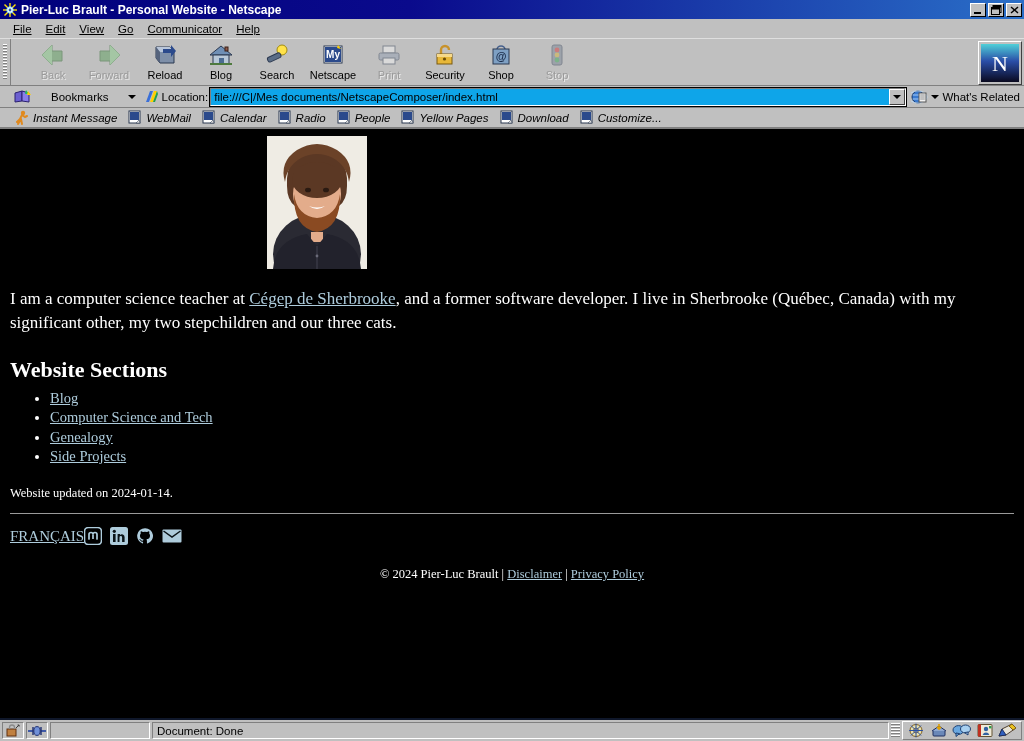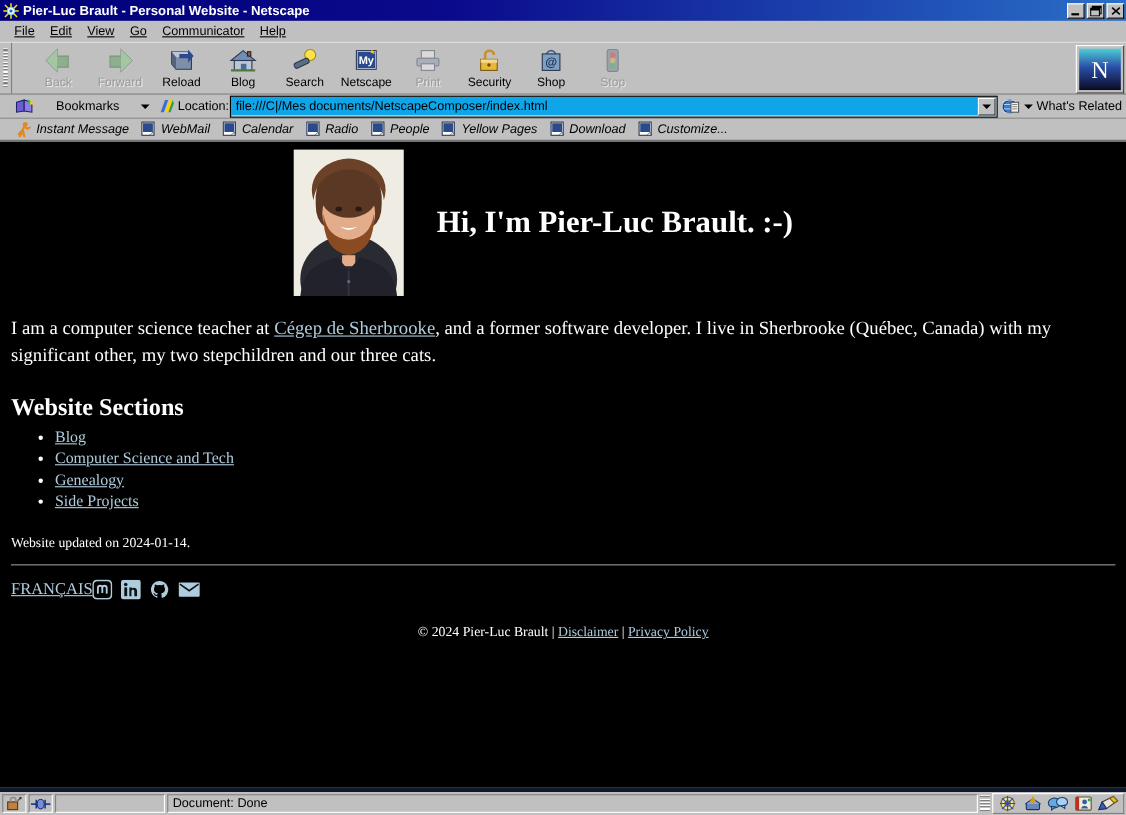--- a/index.html
+++ b/index.html
@@ -207,21 +207,21 @@
   .social svg { display:block; }
   .copy {
     text-align:center; font-size:12.5px; margin-top: 22px; color:#fff;
   }
   .copy a { color:#aeccdc; text-decoration: underline; }
 
   
   .statusbar {
     flex: 0 0 21px; height:34px;
     background:#c0c0c0;
-    border-top: 4px solid #0f172a;
+    border-top: 2px solid #0f172a;
     display:flex; align-items:center; gap:2px;
     padding: 1px 2px;
   }
   .sb-cell {
     height:17px;
     border-top:1px solid #808080;border-left:1px solid #808080;
     border-right:1px solid #fff;border-bottom:1px solid #fff;
     display:flex;align-items:center;
   }
   .sb-ico { width:22px; justify-content:center; }
@@ -559,21 +559,20 @@
             <ellipse cx="41" cy="54" rx="3" ry="2.3" fill="#2a1a12"></ellipse>
             <ellipse cx="59" cy="54" rx="3" ry="2.3" fill="#2a1a12"></ellipse>
             <path d="M42 70 Q50 76 58 70 Q50 73 42 70 Z" fill="#fff"></path>
             <path d="M18 46 Q12 26 30 14 Q50 2 70 14 Q88 26 82 46 Q80 30 66 22 Q50 14 34 22 Q20 30 18 46 Z" fill="#6b4228"></path>
             <rect x="44" y="96" width="12" height="10" fill="#e3ac8b"></rect>
             <path d="M6 133 Q8 104 40 98 L50 110 L60 98 Q92 104 94 133 Z" fill="#22222c"></path>
             <line x1="50" y1="110" x2="50" y2="133" stroke="#32323e" stroke-width="2"></line>
             <circle cx="50" cy="120" r="1.4" fill="#6a6a78"></circle>
           </svg>
         </div>
-        <h1 class="hero-title">Hi, I'm Pier-Luc Brault. :-)</h1>
       </div>
 
       <p class="intro"><span>I am a computer science teacher at </span><a class="wlink" href="#">Cégep de Sherbrooke</a><span>, and a former software developer. I live in Sherbrooke (Québec, Canada) with my significant other, my two stepchildren and our three cats.</span></p>
 
       <h2 class="sect">Website Sections</h2>
 
       <ul class="sections">
         <li><a class="wlink" href="#">Blog</a></li>
         <li><a class="wlink" href="#">Computer Science and Tech</a></li>
         <li><a class="wlink" href="#">Genealogy</a></li>

